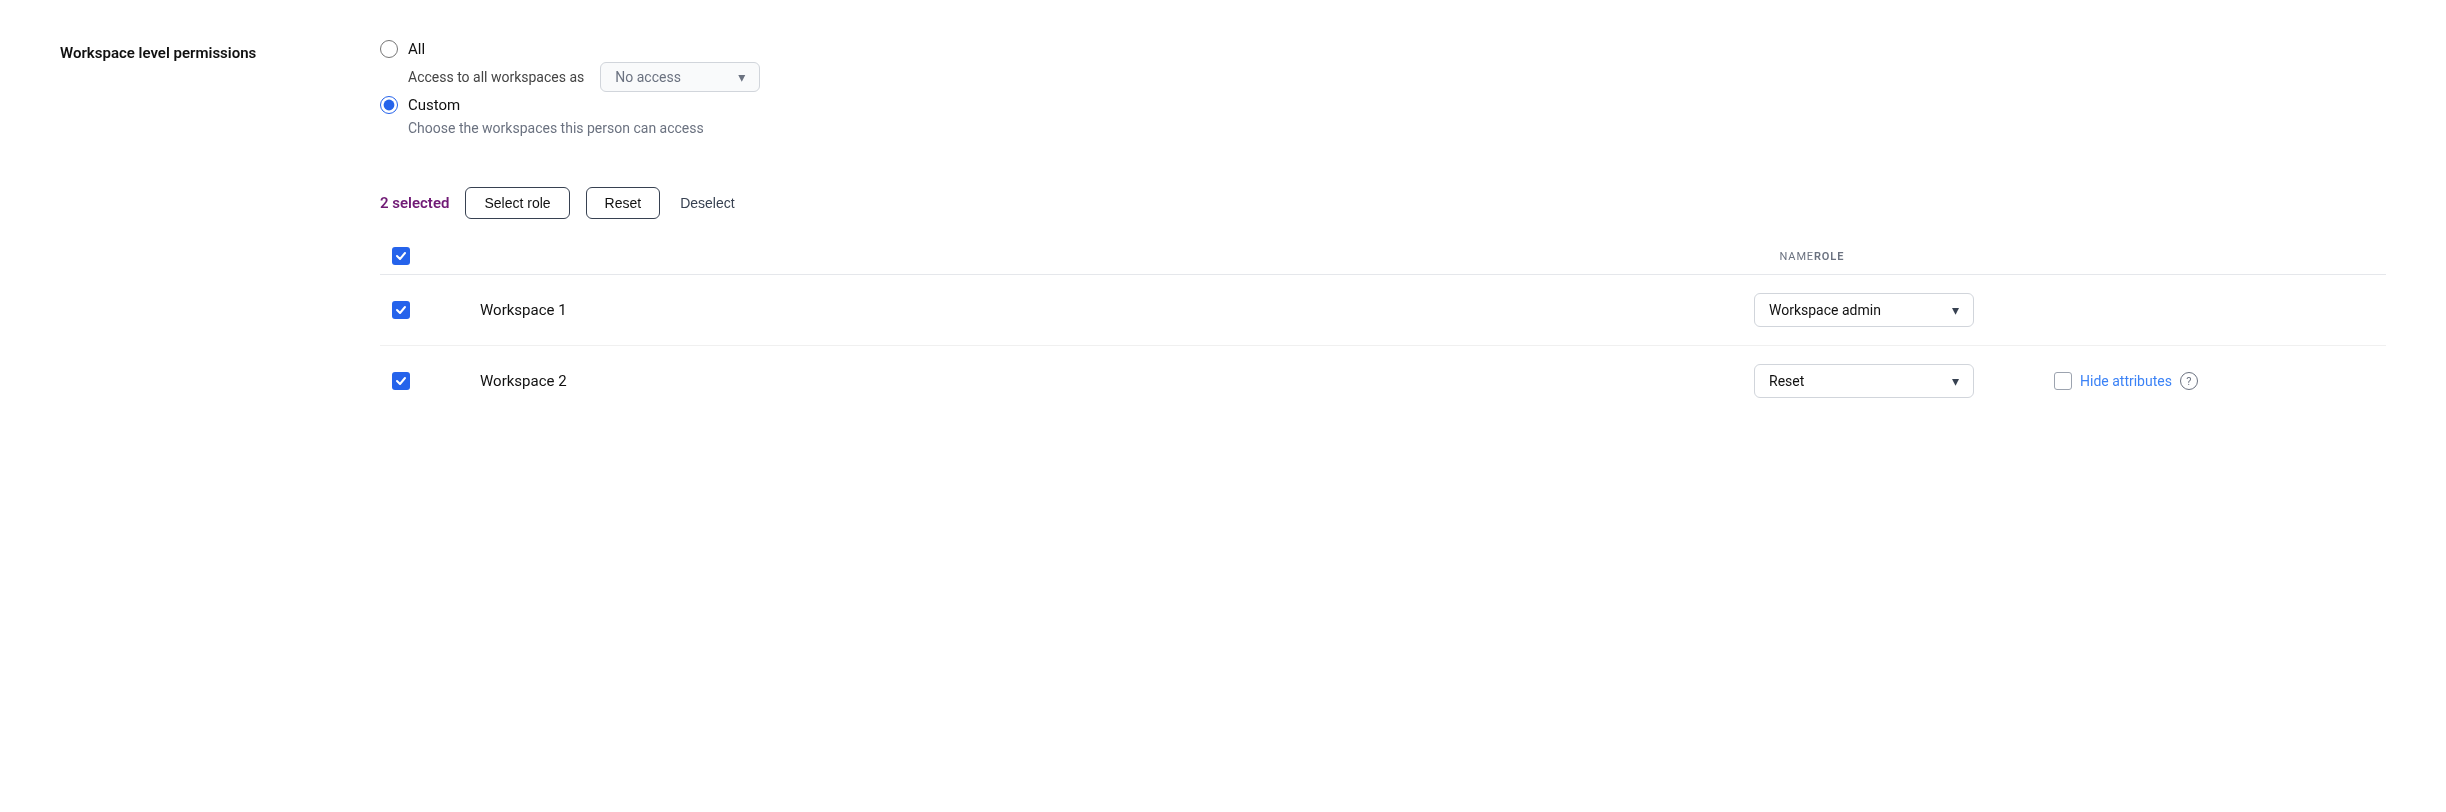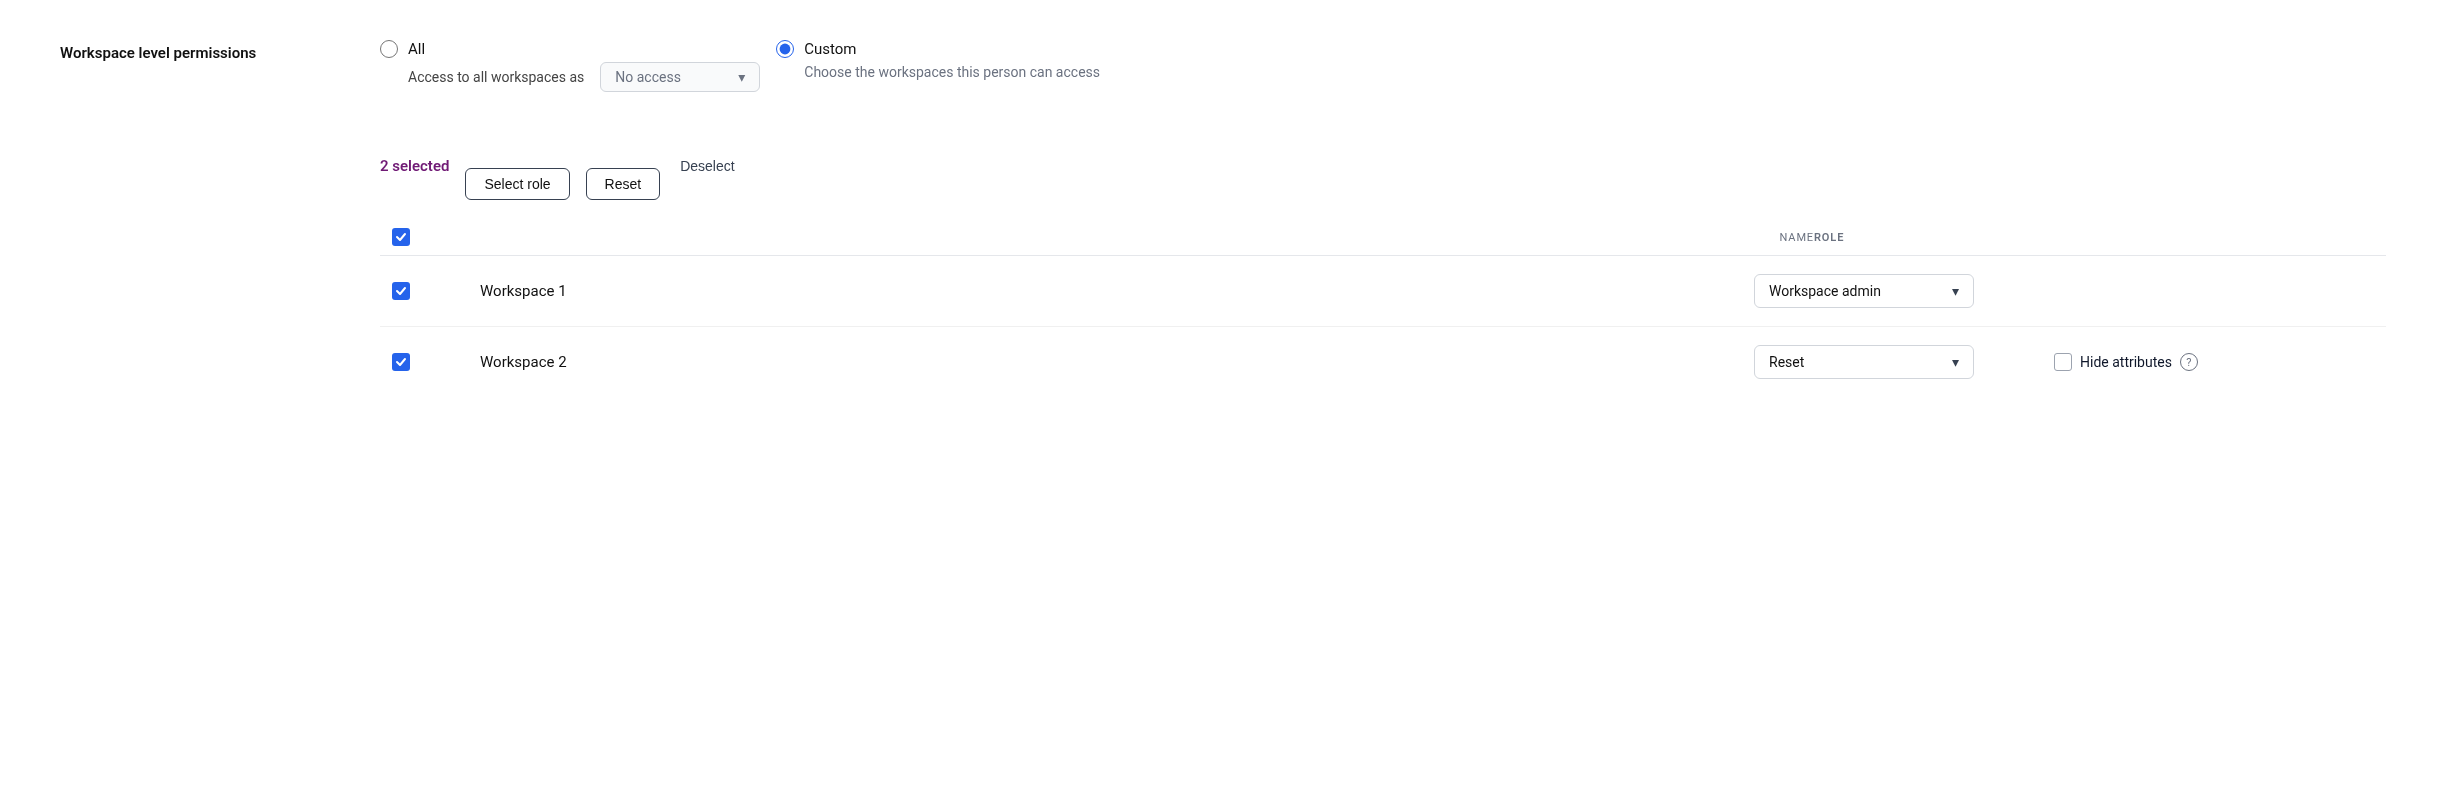--- a/index.html
+++ b/index.html
@@ -35,22 +35,23 @@
     .content-area {
       flex: 1;
       display: flex;
       flex-direction: column;
       gap: 0;
     }
 
     
     .radio-group {
       display: flex;
-      gap: 16px;
-      margin-bottom: 8px;
+      flex-direction: column;
+      gap: 4px;
+      margin-bottom: 19px;
     }
 
     .radio-option {
       display: flex;
       align-items: center;
       gap: 10px;
       cursor: pointer;
     }
 
     .radio-option input[type="radio"] {
@@ -121,21 +122,20 @@
 
     .btn-outline {
       border: 1.5px solid #374151;
       border-radius: 6px;
       background: #fff;
       padding: 7px 18px;
       font-size: 14px;
       font-weight: 500;
       color: #111;
       cursor: pointer;
-      margin-top: 36px;
     }
 
     .btn-text {
       background: none;
       border: none;
       font-size: 14px;
       color: #374151;
       cursor: pointer;
       padding: 7px 4px;
       font-weight: 500;
@@ -247,21 +247,21 @@
       border: 1.5px solid #9ca3af;
       border-radius: 3px;
       background: #fff;
       cursor: pointer;
       appearance: none;
       -webkit-appearance: none;
     }
 
     .hide-attributes-label {
       font-size: 14px;
-      color: #0f172a;
+      color: #3b82f6;
     }
 
     .info-icon {
       width: 18px;
       height: 18px;
       border: 1.5px solid #6b7280;
       border-radius: 50%;
       display: flex;
       align-items: center;
       justify-content: center;

